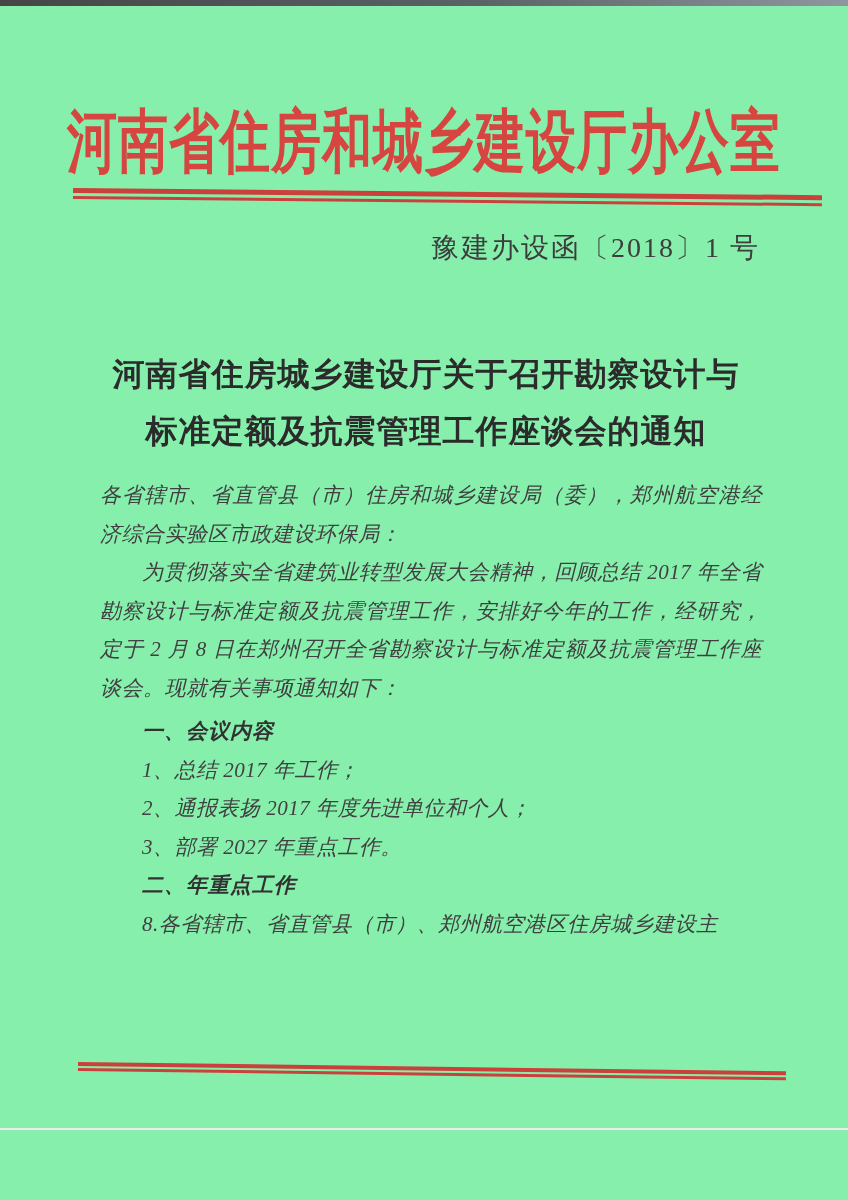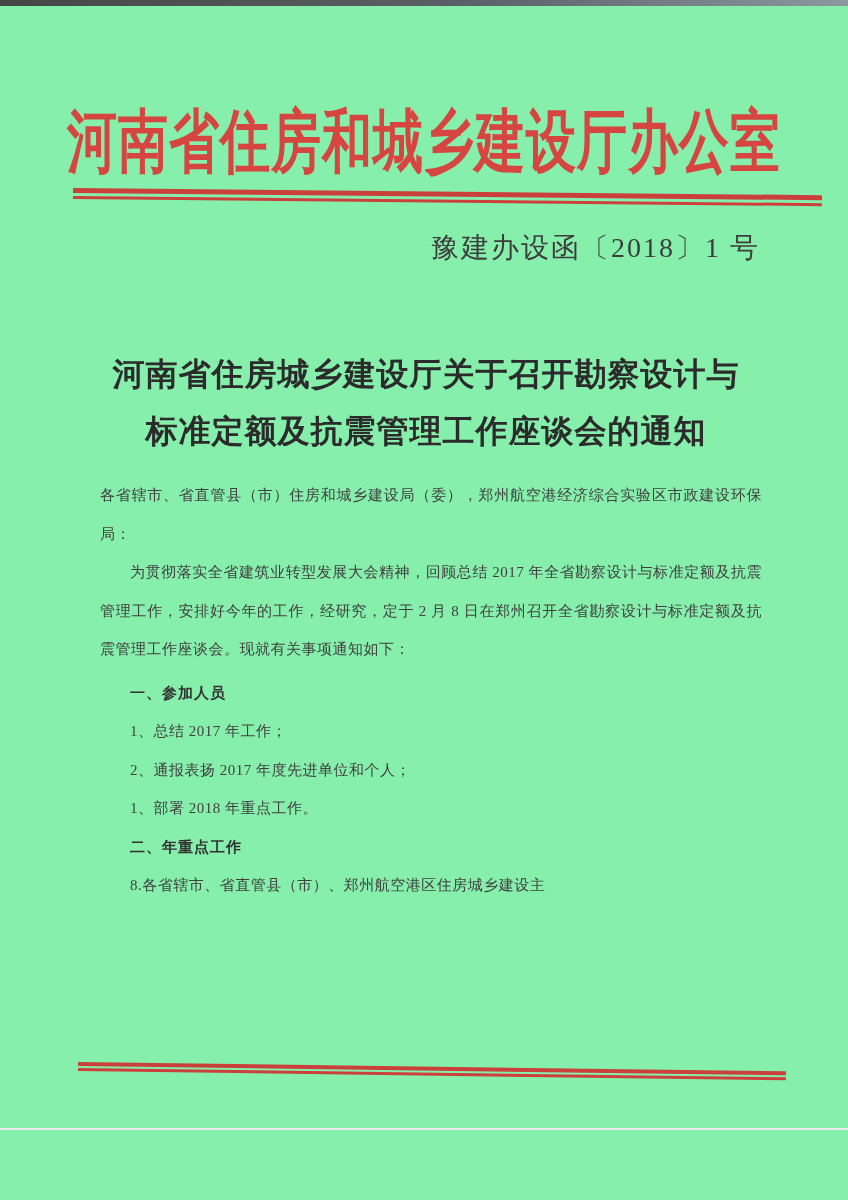--- a/index.html
+++ b/index.html
@@ -75,25 +75,26 @@
     color: #2b2b2b;
     line-height: 57px;
     letter-spacing: 1px;
   }
 
   
   .body-text {
     position: absolute;
     top: 476px; left: 100px;
     width: 662px;
-    font-size: 15px;
+    font-size: 21px;
     line-height: 38.5px;
     color: #404040;
     text-align: justify;
     letter-spacing: 0.5px;
+    font-style: italic;
   }
   .body-text p { margin: 0; }
   .indent { text-indent: 2em; }
   .sec-heading {
     text-indent: 2em;
     font-weight: bold;
     color: #323232;
     font-family: "Liberation Sans", sans-serif;
     letter-spacing: 1px;
   }
@@ -131,25 +132,25 @@
   <div class="doc-title">
     <div>河南省住房城乡建设厅关于召开勘察设计与</div>
     <div>标准定额及抗震管理工作座谈会的通知</div>
   </div>
 
   <div class="body-text">
     <p>各省辖市、省直管县（市）住房和城乡建设局（委），郑州航空港经济综合实验区市政建设环保局：</p>
 
     <p class="indent">为贯彻落实全省建筑业转型发展大会精神，回顾总结 2017 年全省勘察设计与标准定额及抗震管理工作，安排好今年的工作，经研究，定于 2 月 8 日在郑州召开全省勘察设计与标准定额及抗震管理工作座谈会。现就有关事项通知如下：</p>
 
-    <p class="sec-heading first">一、参加人员</p>
+    <p class="sec-heading first">一、会议内容</p>
 
     <p class="indent">1、总结 2017 年工作；</p>
     <p class="indent">2、通报表扬 2017 年度先进单位和个人；</p>
-    <p class="indent">1、部署 2018 年重点工作。</p>
+    <p class="indent">3、部署 2027 年重点工作。</p>
 
     <p class="sec-heading">二、年重点工作</p>
 
     <p class="indent">8.各省辖市、省直管县（市）、郑州航空港区住房城乡建设主</p>
   </div>
 
   <div class="rule-bottom">
     <div class="thick"></div>
     <div class="gap"></div>
     <div class="thin"></div>

